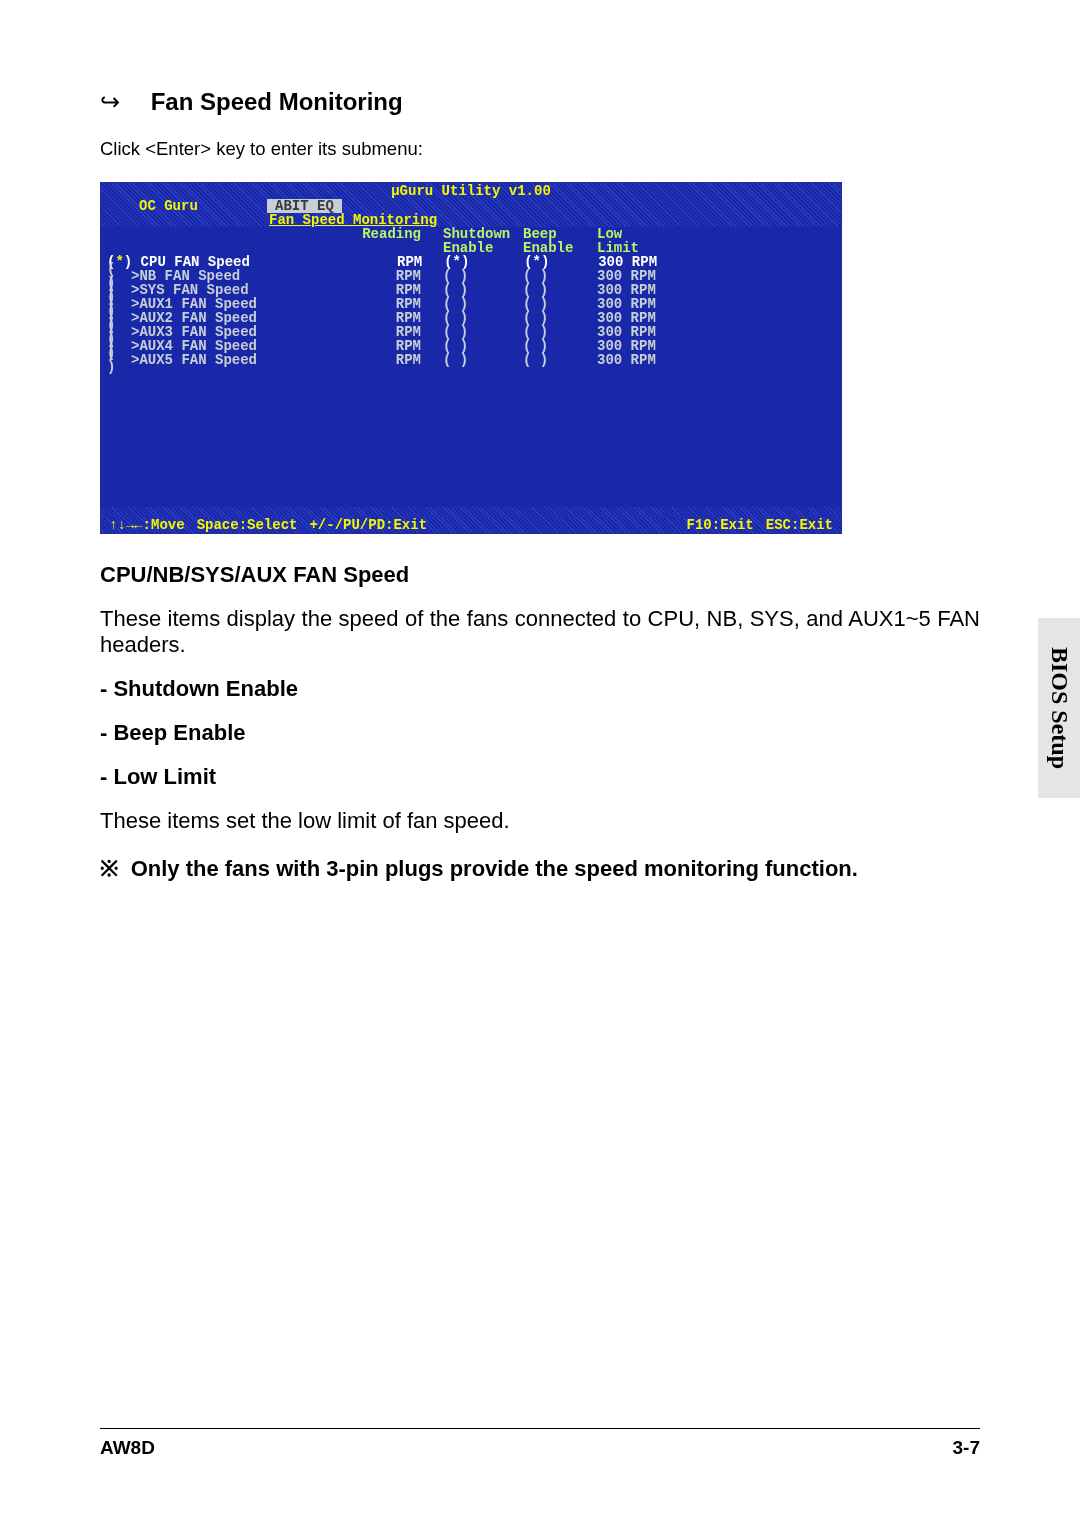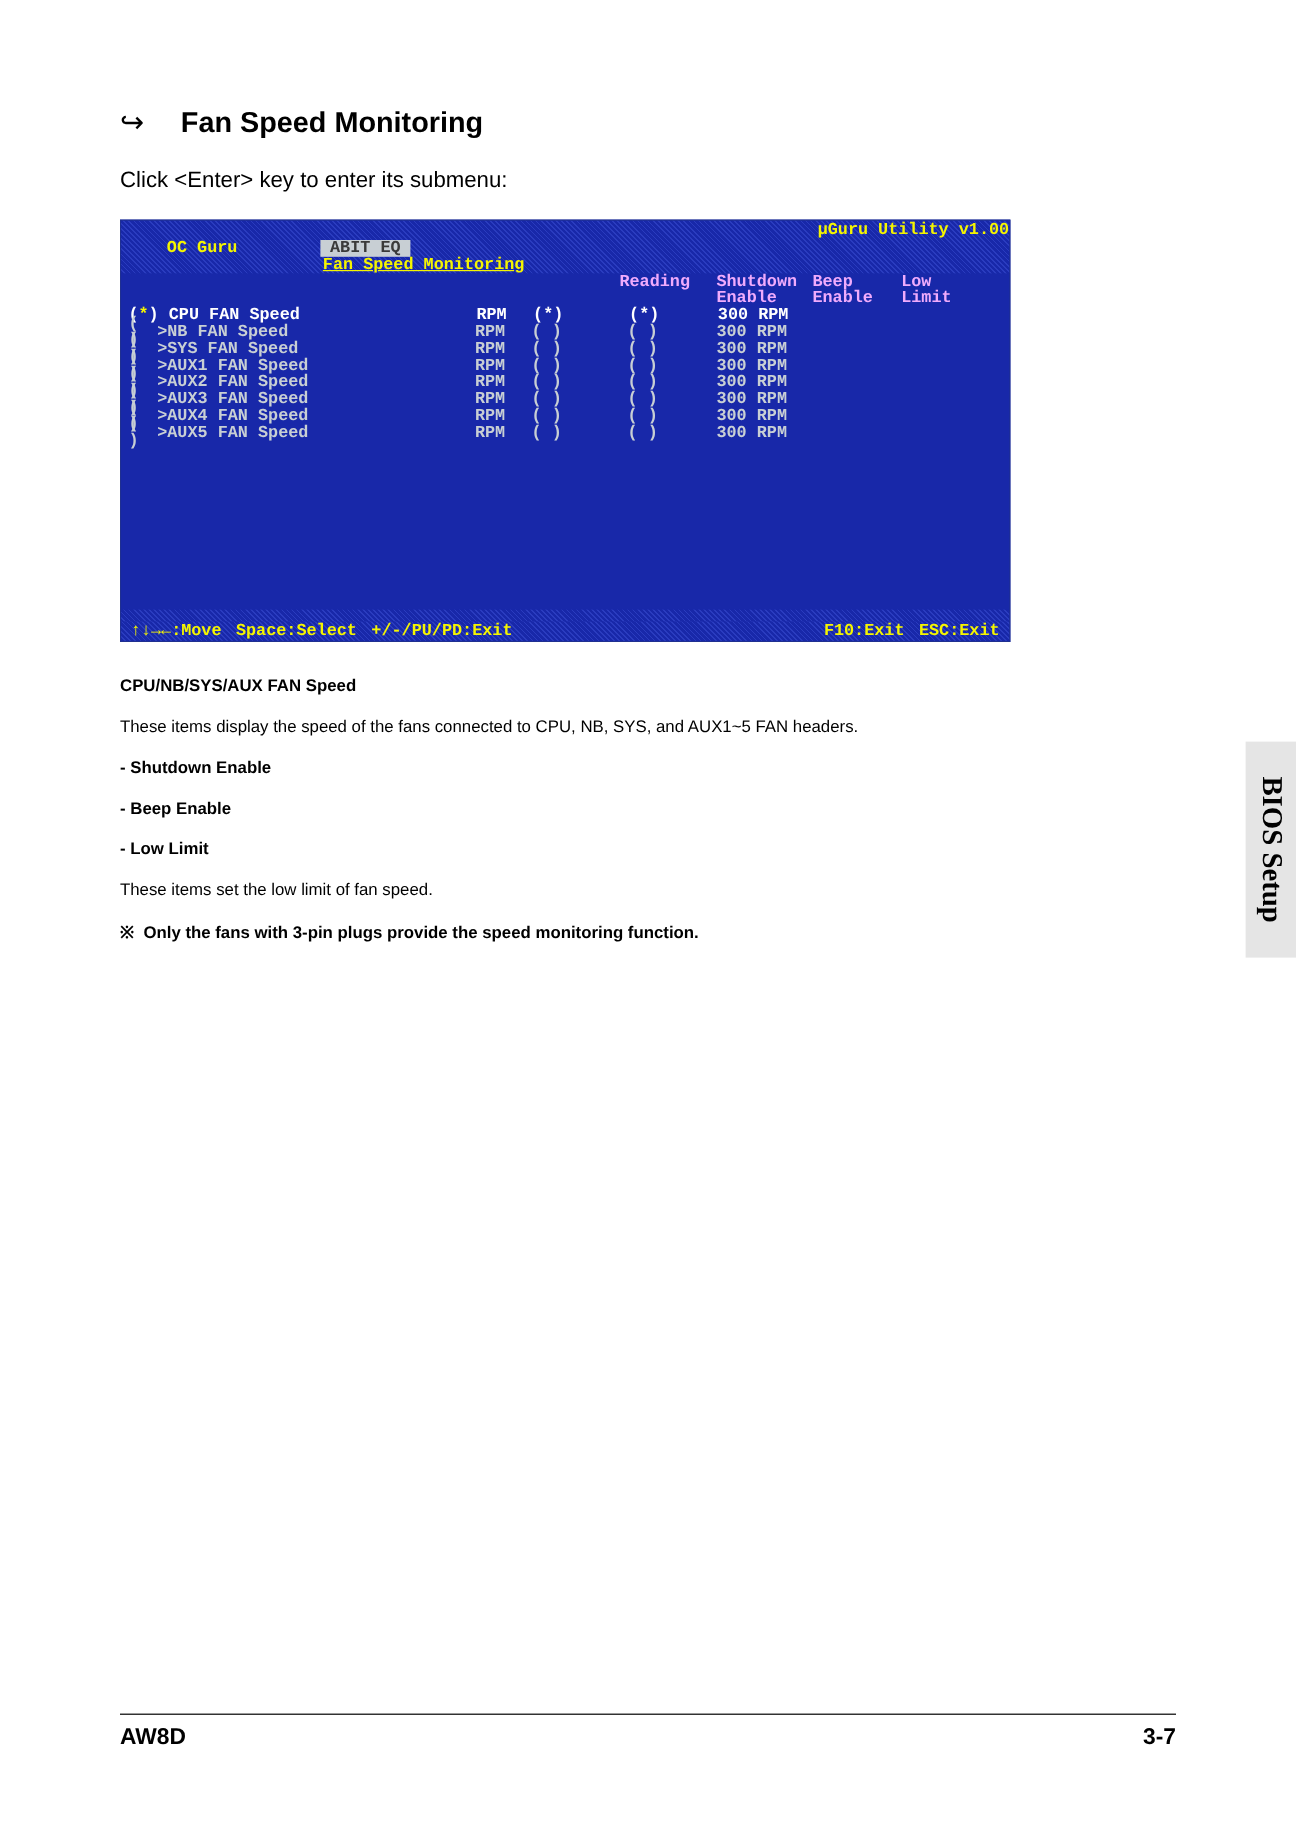--- a/index.html
+++ b/index.html
@@ -45,21 +45,21 @@
     font-weight: bold;
     color: #c8cfd4;
     position: relative;
   }
   .hatched {
     background-image: repeating-linear-gradient(45deg,
       #1828a9 0px, #1828a9 2px,
       #2a3cbf 2px, #2a3cbf 3px);
   }
   .bios-title {
-    text-align: right;
+    text-align: center;
     color: #f5f500;
     font-weight: bold;
     padding: 1px 0;
   }
   .bios-tabs { height: 14px; position: relative; }
   .bios-tabs .tab {
     position: absolute;
     top: 0;
     height: 14px;
     padding: 0 8px;
@@ -90,36 +90,36 @@
     align-items: center;
   }
   .bios-spacer { flex: 0 0 6px; }
   .col-left-mark { flex: 0 0 24px; text-align: left; }
   .col-name   { flex: 0 0 160px; white-space: pre; }
   .col-reading{ flex: 0 0 130px; text-align: right; white-space: pre; }
   .col-gap    { flex: 0 0 22px; }
   .col-shut   { flex: 0 0 80px; white-space: pre; }
   .col-beep   { flex: 0 0 74px; white-space: pre; }
   .col-limit  { flex: 0 0 90px; white-space: pre; }
-  .header-row { color: #f0abfc; justify-content: flex-end; }
+  .header-row { color: #bef264; }
   .highlight  { color: #ffffff; }
   .sel-star { color: #f5f500; }
   
   .bios-footer {
     height: 16px;
     color: #f5f500;
     display: flex;
     align-items: center;
     padding: 0 8px;
     justify-content: space-between;
     font-weight: bold;
   }
   .bios-footer .left-group { display: flex; gap: 12px; }
   
-  .body-text { font-size: 14px; }
+  .body-text { font-size: 22px; }
   .subhead   { font-weight: bold; margin: 28px 0 18px 0; }
   .para      { margin: 0 0 18px 0; text-align: justify; }
   .bullet    { font-weight: bold; margin: 0 0 18px 0; }
   .note      { font-weight: bold; margin: 0 0 0 0; }
   
   .side-tab {
     position: absolute;
     right: 0;
     top: 618px;
     width: 42px;

